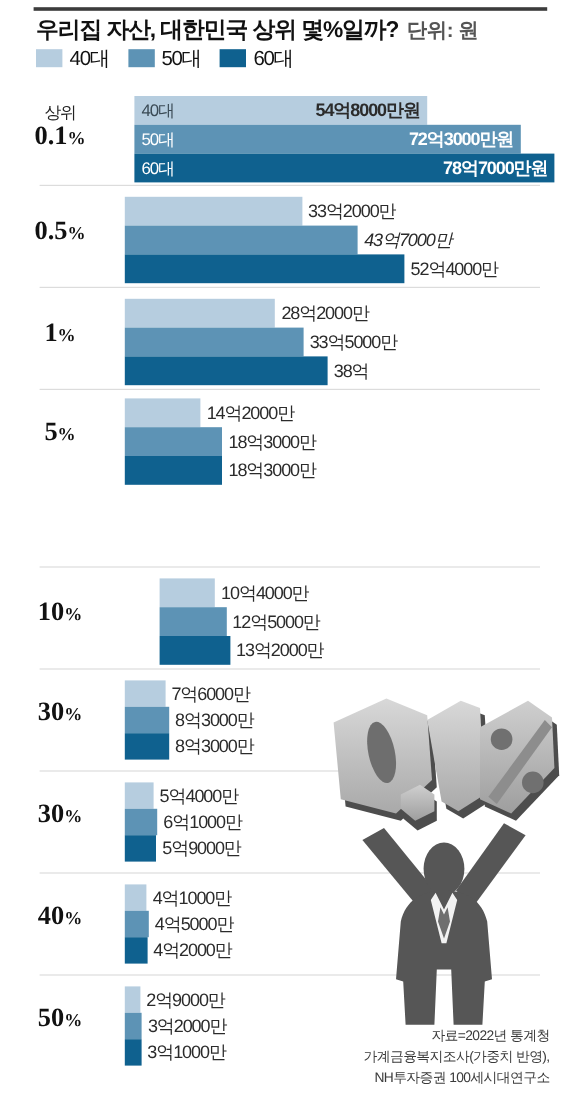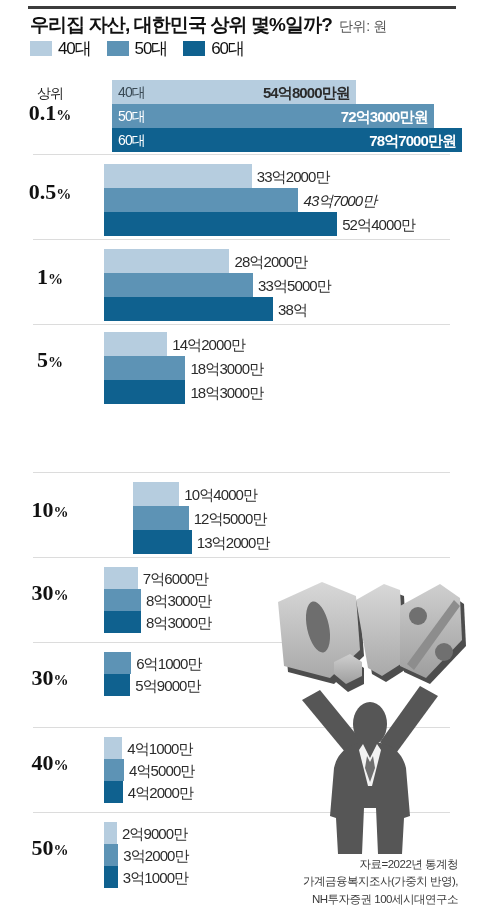--- a/index.html
+++ b/index.html
@@ -25,22 +25,22 @@
   }
   .header{
     position:absolute;left:30px;top:12px;width:430px;
     display:flex;align-items:baseline;
   }
   .title{
     font-size:19px;font-weight:bold;letter-spacing:-0.9px;
     color:#111;white-space:nowrap;
   }
   .unit{
-    font-size:14px;color:#555;margin-left:7px;letter-spacing:-0.4px;
-    font-weight:normal;white-space:nowrap;
+    font-size:17px;color:#555;margin-left:7px;letter-spacing:-0.4px;
+    font-weight:bold;white-space:nowrap;
   }
 
   
   .legend{
     position:absolute;left:30px;top:40px;
     display:flex;align-items:center;gap:16px;
   }
   .legend-item{display:flex;align-items:center;gap:6px;}
   .legend-swatch{width:22px;height:15px;display:block;}
   .legend-label{
@@ -263,20 +263,24 @@
             <div class="barval outside" style="top: 3.5px; left: 145.935px;">8억3000만</div>
           </div>
         </div>
       </div>
       <div class="group" style="height: 85px;">
         <div class="sep"></div>
         <div class="glabel" style="top: 24px;">
           <span class="pct"><span class="num">30</span><span class="sign">%</span></span>
         </div>
         <div class="bars" style="top: 10px;">
+          <div class="barrow" style="height: 22px;">
+            <div class="bar" style="left: 104px; width: 24.03px; background: rgb(182, 205, 223);"></div>
+            <div class="barval outside" style="top: 3.5px; left: 133.03px;">5억4000만</div>
+          </div>
           <div class="barrow" style="height: 22px;">
             <div class="bar" style="left: 104px; width: 27.145px; background: rgb(93, 147, 181);"></div>
             <div class="barval outside" style="top: 3.5px; left: 136.145px;">6억1000만</div>
           </div>
           <div class="barrow" style="height: 22px;">
             <div class="bar" style="left: 104px; width: 26.255px; background: rgb(15, 97, 143);"></div>
             <div class="barval outside" style="top: 3.5px; left: 135.255px;">5억9000만</div>
           </div>
         </div>
       </div>

